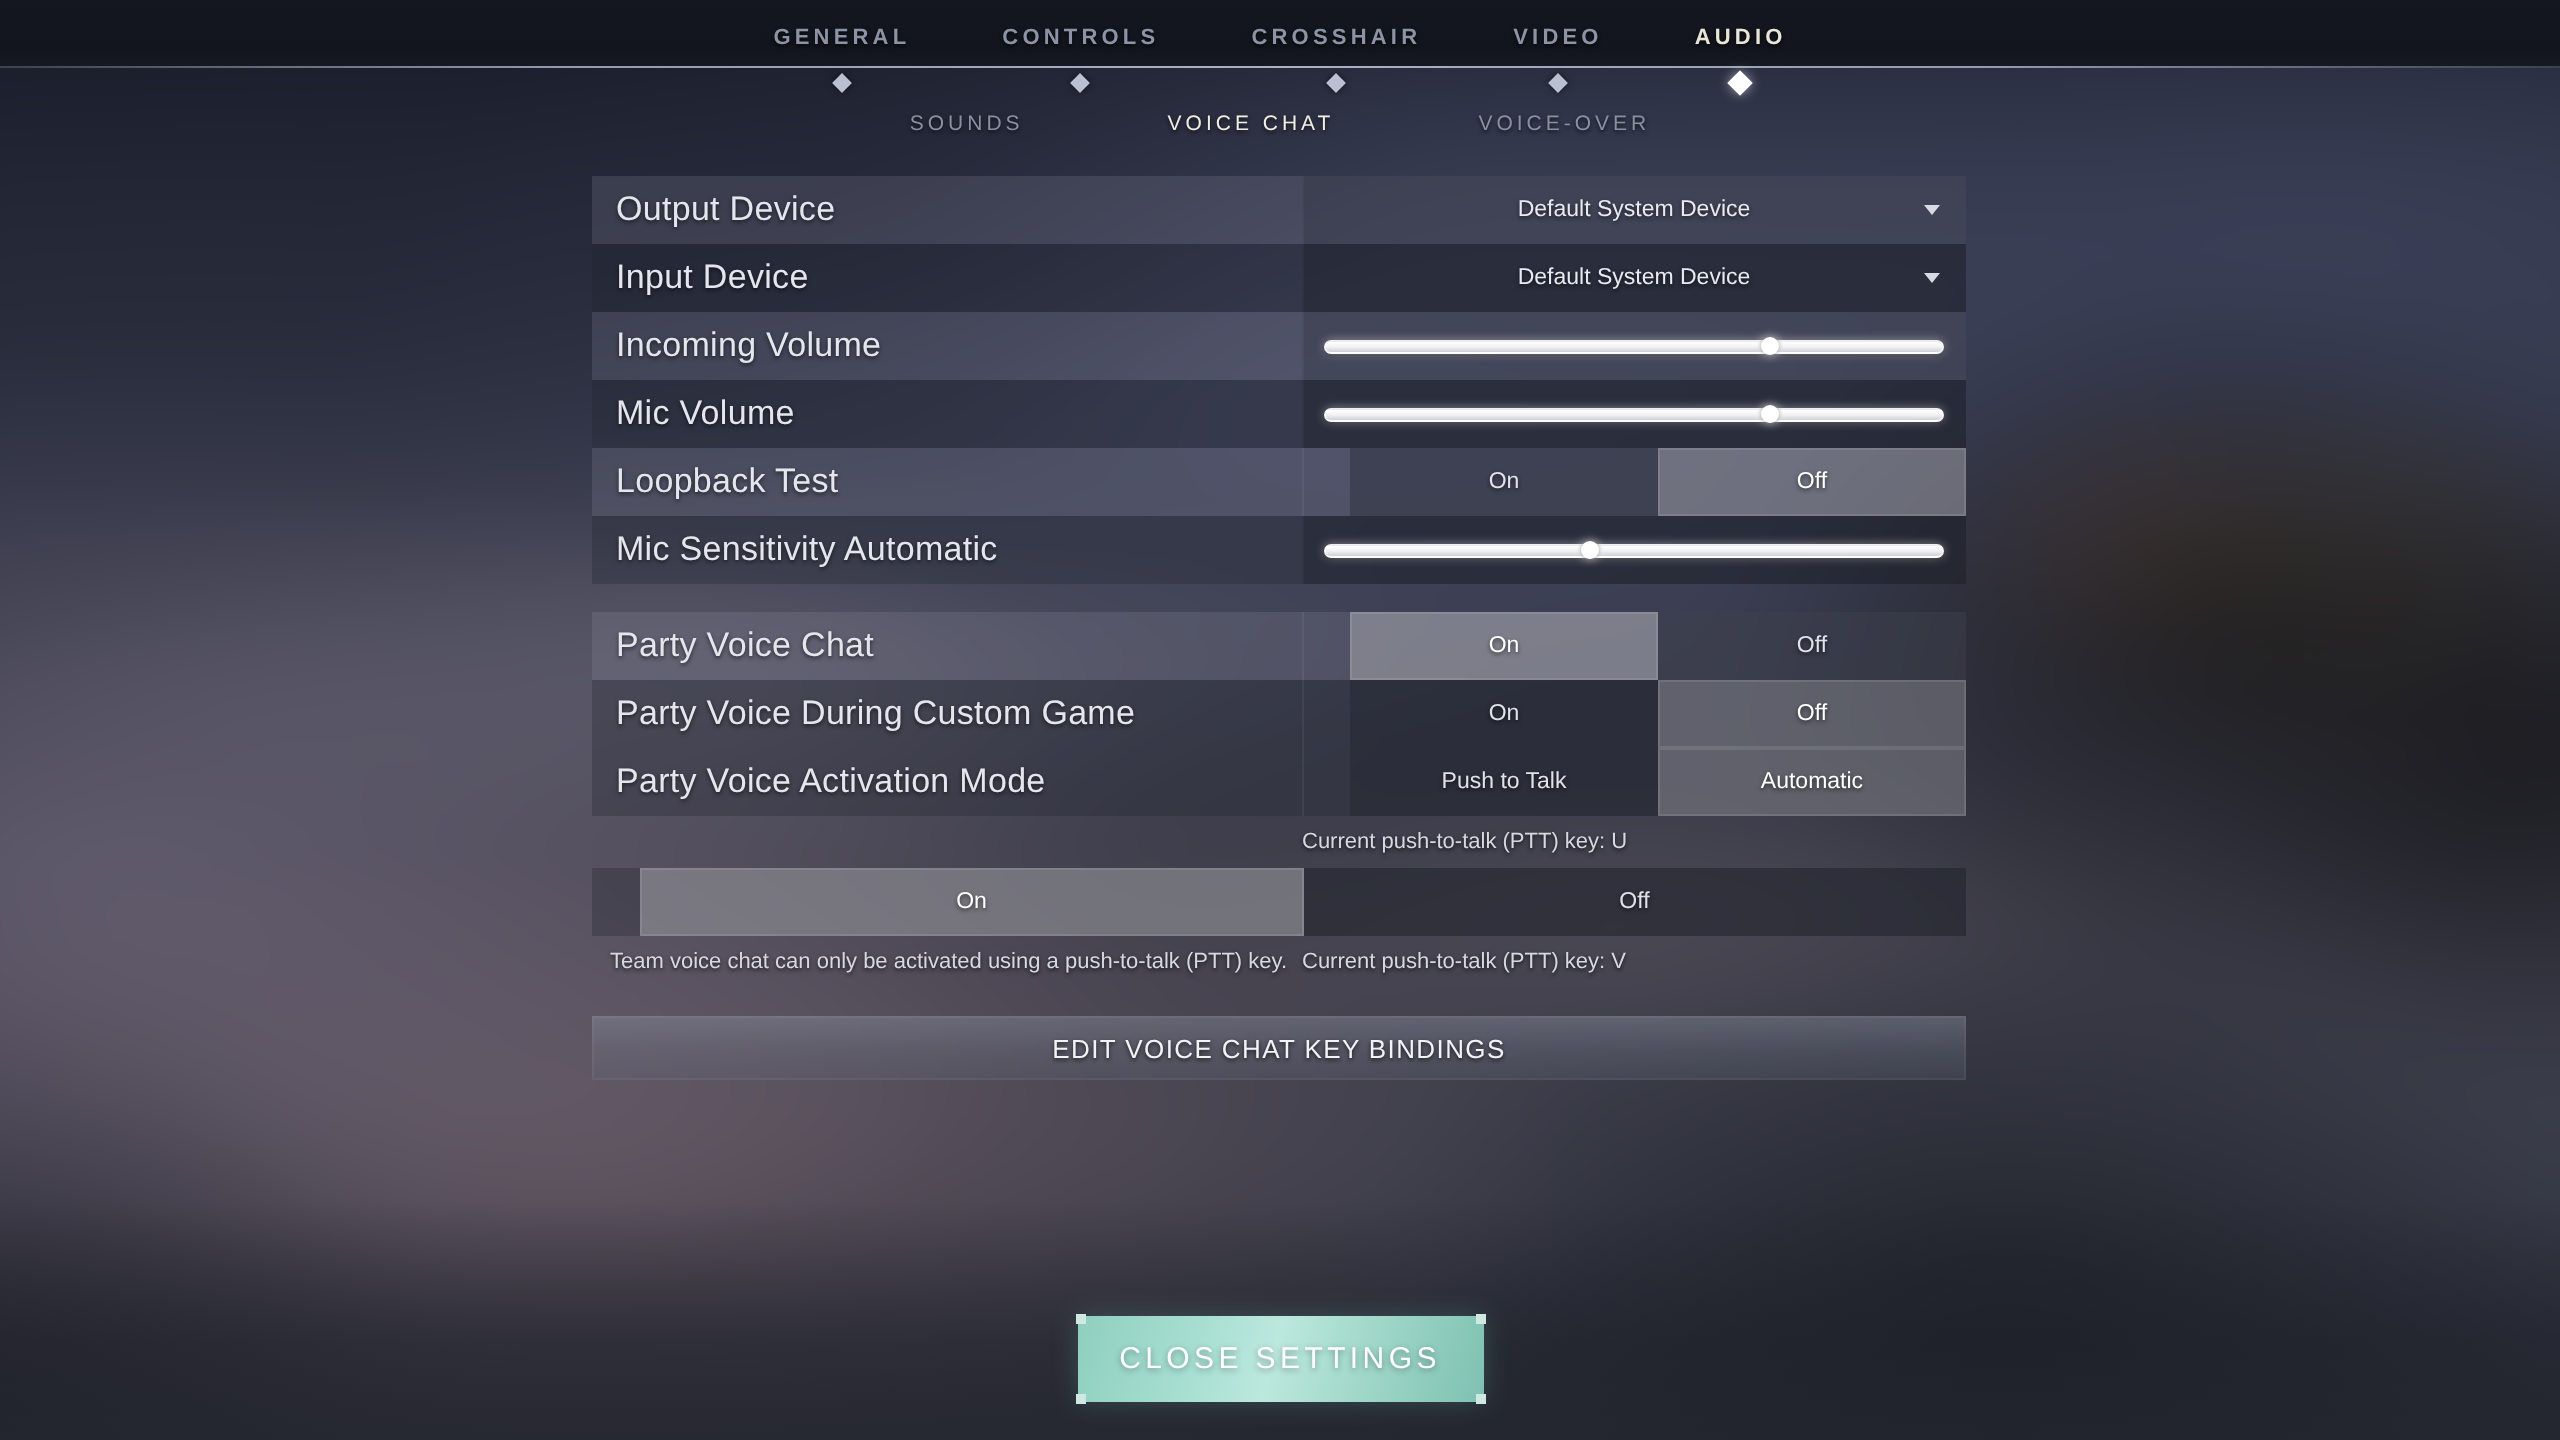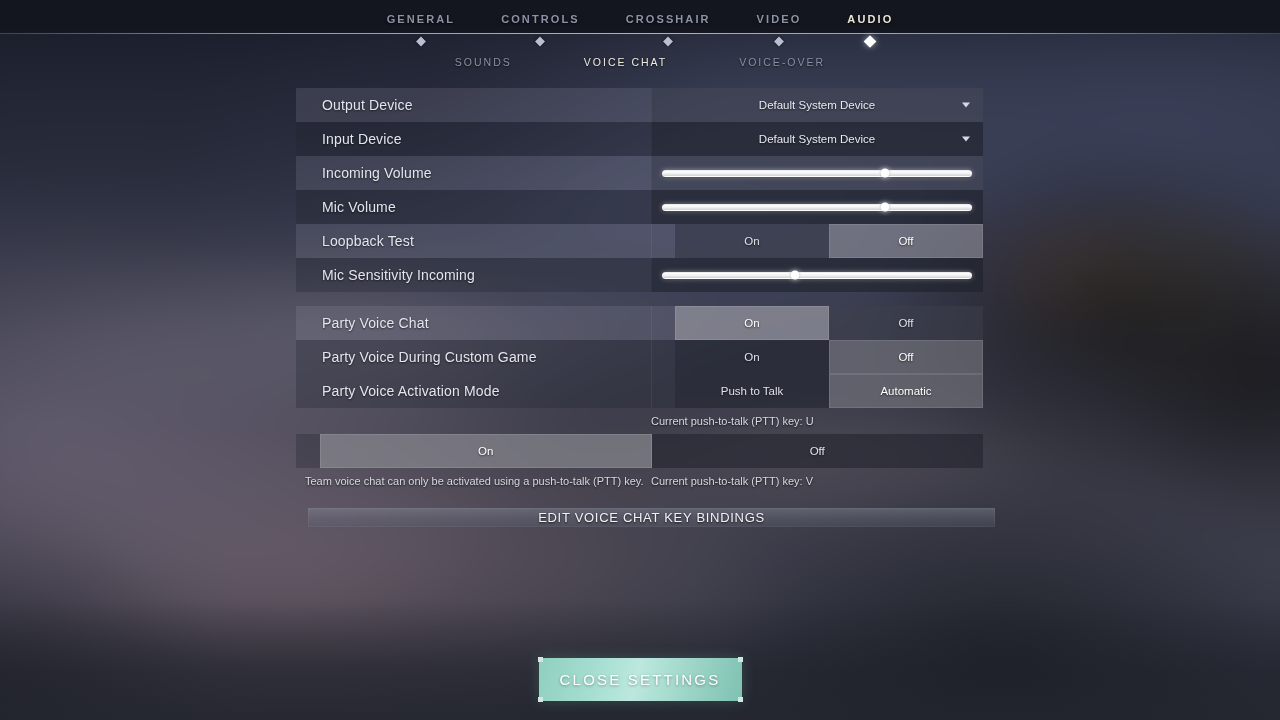--- a/index.html
+++ b/index.html
@@ -84,22 +84,22 @@
     position:absolute; left:296px; top:88px; width:687px; z-index:8;
   }
   .group{ width:100%; }
   .gap{ height:14px; }
 
   .row{
     position:relative; display:flex; align-items:stretch; height:34px; width:100%;
     overflow:hidden;
   }
   .row .lbl{
-    width:355px; display:flex; align-items:center; padding-left:26px;
-    font-size:14px; color:#e4e6ee; letter-spacing:.15px;
+    width:355px; display:flex; align-items:center; padding-left:12px;
+    font-size:17px; color:#e4e6ee; letter-spacing:.15px;
     text-shadow:0 1px 2px rgba(0,0,0,.6);
   }
   .row .ctl{ flex:1; display:flex; align-items:flex-start; position:relative; }
 
   
   .r-lite{ background:rgba(152,152,170,.20); }
   .r-dark{ background:rgba(34,36,46,.30); }
 
   
   .ctl.tint-a{ background:rgba(40,42,54,.30); }
@@ -159,28 +159,27 @@
   
   .note{
     position:relative; height:26px; display:flex; align-items:center;
     font-size:11px; color:#d6d9e2; text-shadow:0 1px 2px rgba(0,0,0,.7);
   }
   .note-right{ position:absolute; left:355px; width:332px; text-align:left; display:block; line-height:26px; }
   .note-left{ padding-left:9px; }
 
   
   .bigbtn{
-    margin-top:14px; width:100%; height:19px;
+    margin-top:14px; width:100%; height:32px;
     display:flex; align-items:center; justify-content:center;
     background:linear-gradient(180deg, rgba(140,146,162,.42) 0%, rgba(110,116,132,.34) 55%, rgba(92,98,114,.30) 100%);
     color:#f2f3f7; font-size:13px; letter-spacing:.7px; font-weight:400;
     text-transform:uppercase; cursor:pointer;
     text-shadow:0 1px 2px rgba(0,0,0,.7);
     box-shadow:inset 0 0 0 1px rgba(255,255,255,.05);
-    margin-left:12px;
   }
 
   
   #closewrap{
     position:absolute; left:0; top:657px; width:1280px; height:44px; z-index:9;
     display:flex; align-items:center; justify-content:center;
   }
   #closebtn{
     position:relative; width:203px; height:43px;
     display:flex; align-items:center; justify-content:center;
@@ -302,21 +301,21 @@
       <div class="divider"></div>
       <div class="ctl">
         <div class="toggle">
           <div class="opt">On</div>
           <div class="opt sel soft">Off</div>
         </div>
       </div>
     </div>
 
     <div class="row r-dark">
-      <div class="lbl">Mic Sensitivity Incoming</div>
+      <div class="lbl">Mic Sensitivity Automatic</div>
       <div class="divider"></div>
       <div class="ctl tint-b">
         <div class="slider">
           <div class="track">
             <div class="thumb" style="left: 43%;"></div>
           </div>
         </div>
       </div>
     </div>
 

